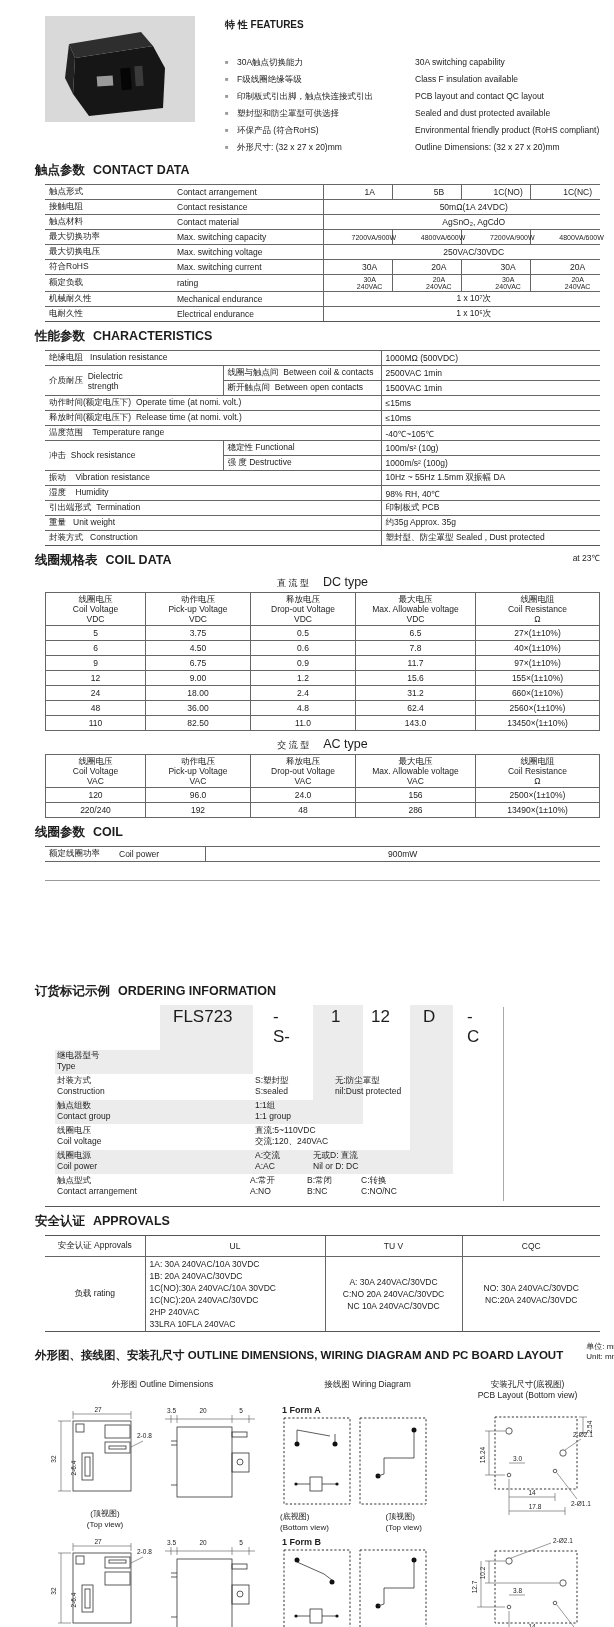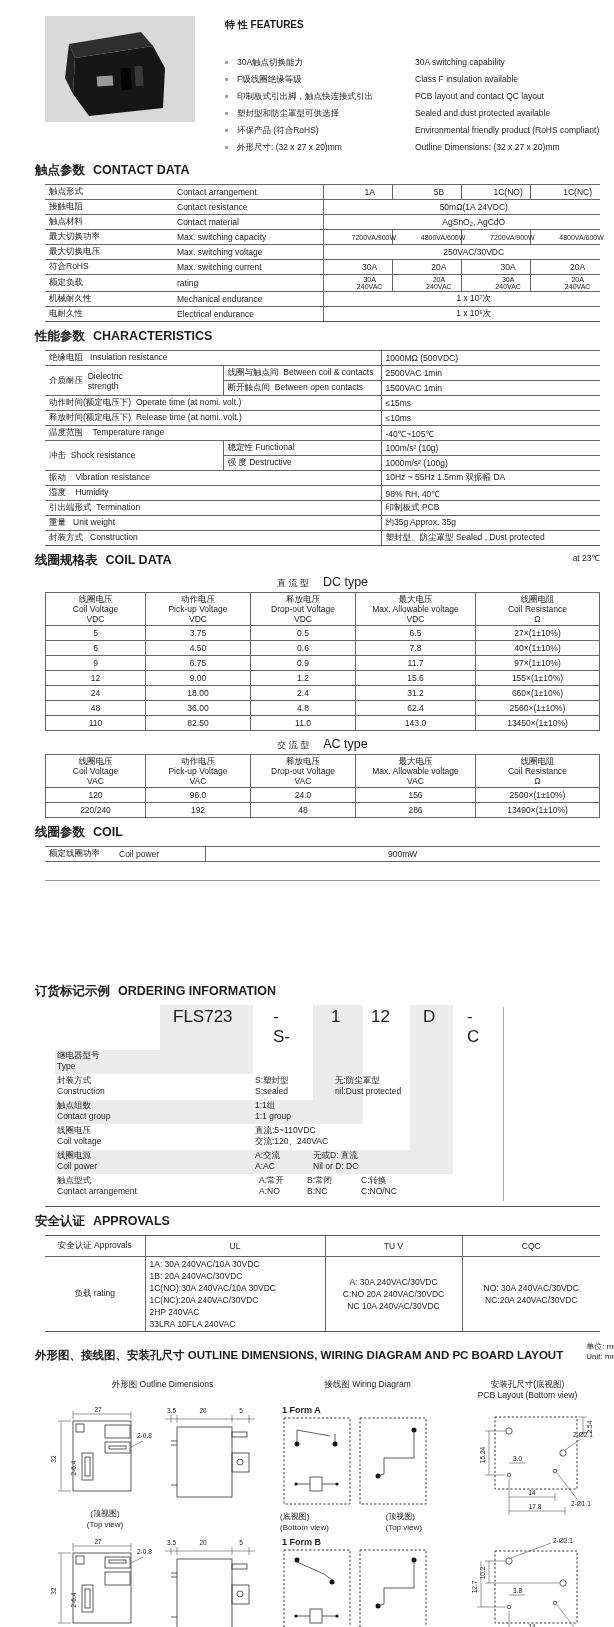--- a/index.html
+++ b/index.html
@@ -498,21 +498,21 @@
       <div class="ord-part" style="left:268px;">
           <div>无或D: 直流</div>
           <div>Nil or D: DC</div>
         </div>
     </div>
     <div class="ord-row" style="top:170px;">
       <div class="lab">
           <div>触点型式</div>
           <div>Contact arrangement</div>
         </div>
-      <div class="ord-part" style="left:214px;">
+      <div class="ord-part" style="left:205px;">
           <div>A:常开</div>
           <div>A:NO</div>
         </div>
       <div class="ord-part" style="left:262px;">
           <div>B:常闭</div>
           <div>B:NC</div>
         </div>
       <div class="ord-part" style="left:316px;">
           <div>C:转换</div>
           <div>C:NO/NC</div>

